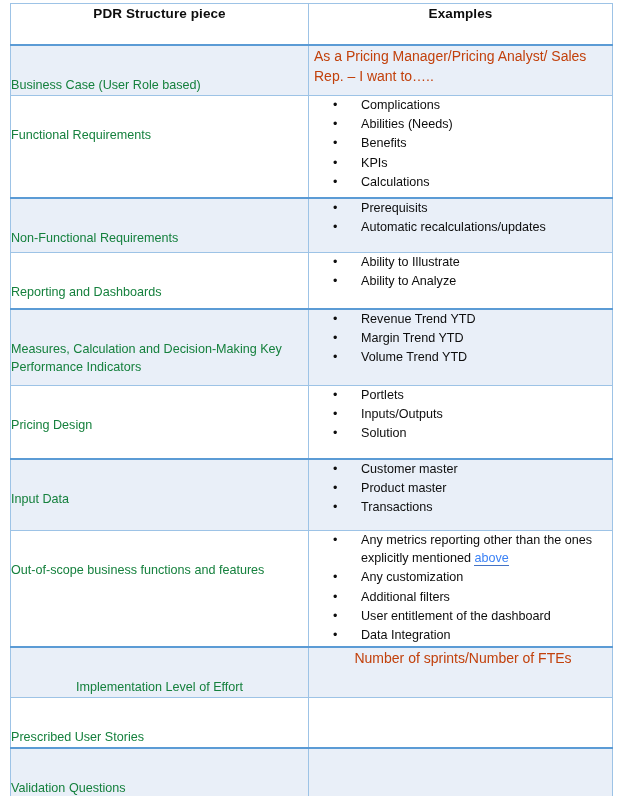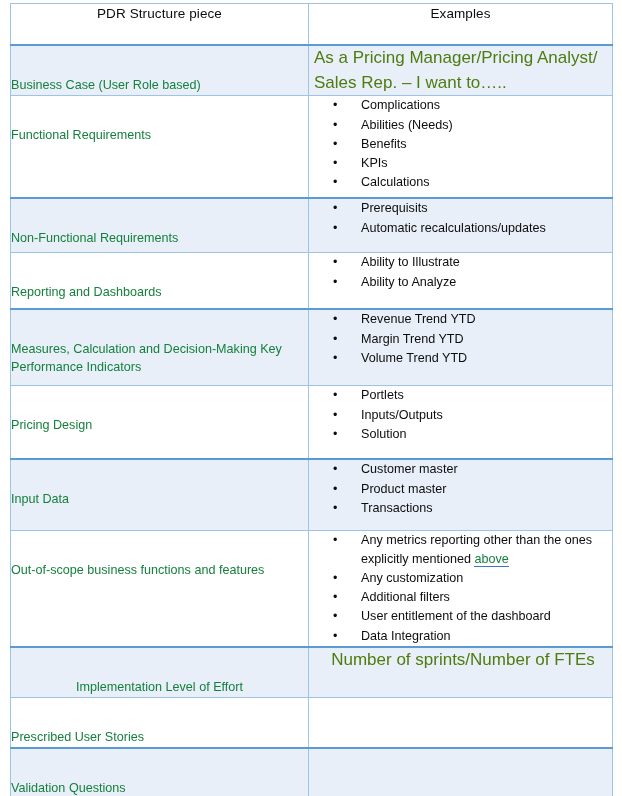--- a/index.html
+++ b/index.html
@@ -48,21 +48,21 @@
   
   thead th {
     border-bottom: 3px solid #5B9BD5;
     background: #ffffff;
     height: 40px;
     text-align: center;
     vertical-align: middle;
   }
   .hdr-text {
     font-size: 13.5px;
-    font-weight: normal;
+    font-weight: bold;
     letter-spacing: 0.1px;
     color: #0d0d0d;
   }
 
   
   tbody tr.shade > td { background: #E9EFF8; }
   tbody tr.plain > td { background: #ffffff; }
 
   tbody tr.band-top > td { border-top: 2px solid #5B9BD5; }
 
@@ -74,23 +74,23 @@
   }
 
   .piece-text {
     font-size: 12.6px;
     line-height: 1.42;
     color: #15803d;
     margin-top: 31px;
   }
 
   .plain-text {
-    font-size: 17px;
+    font-size: 14px;
     line-height: 1.45;
-    color: #4d7c0f;
+    color: #c2410c;
     padding-left: 5px;
   }
 
   ul.bullets {
     margin: 0;
     padding: 0;
     list-style: none;
   }
   ul.bullets > li {
     position: relative;
@@ -103,21 +103,21 @@
   ul.bullets > li:last-child { margin-bottom: 0; }
   ul.bullets > li .bullet-dot {
     position: absolute;
     left: 24px;
     top: 0;
     font-size: 12.6px;
     line-height: 1.45;
   }
 
   .lnk {
-    color: #15803d;
+    color: #3b82f6;
     text-decoration: none;
     border-bottom: 1.6px solid #4472C4;
     padding-bottom: 0px;
   }
 
   
   .r-business   td { height: 47px; }
   .r-functional td { height: 101px; }
   .r-nonfunc    td { height: 53px; }
   .r-reporting  td { height: 55px; }

